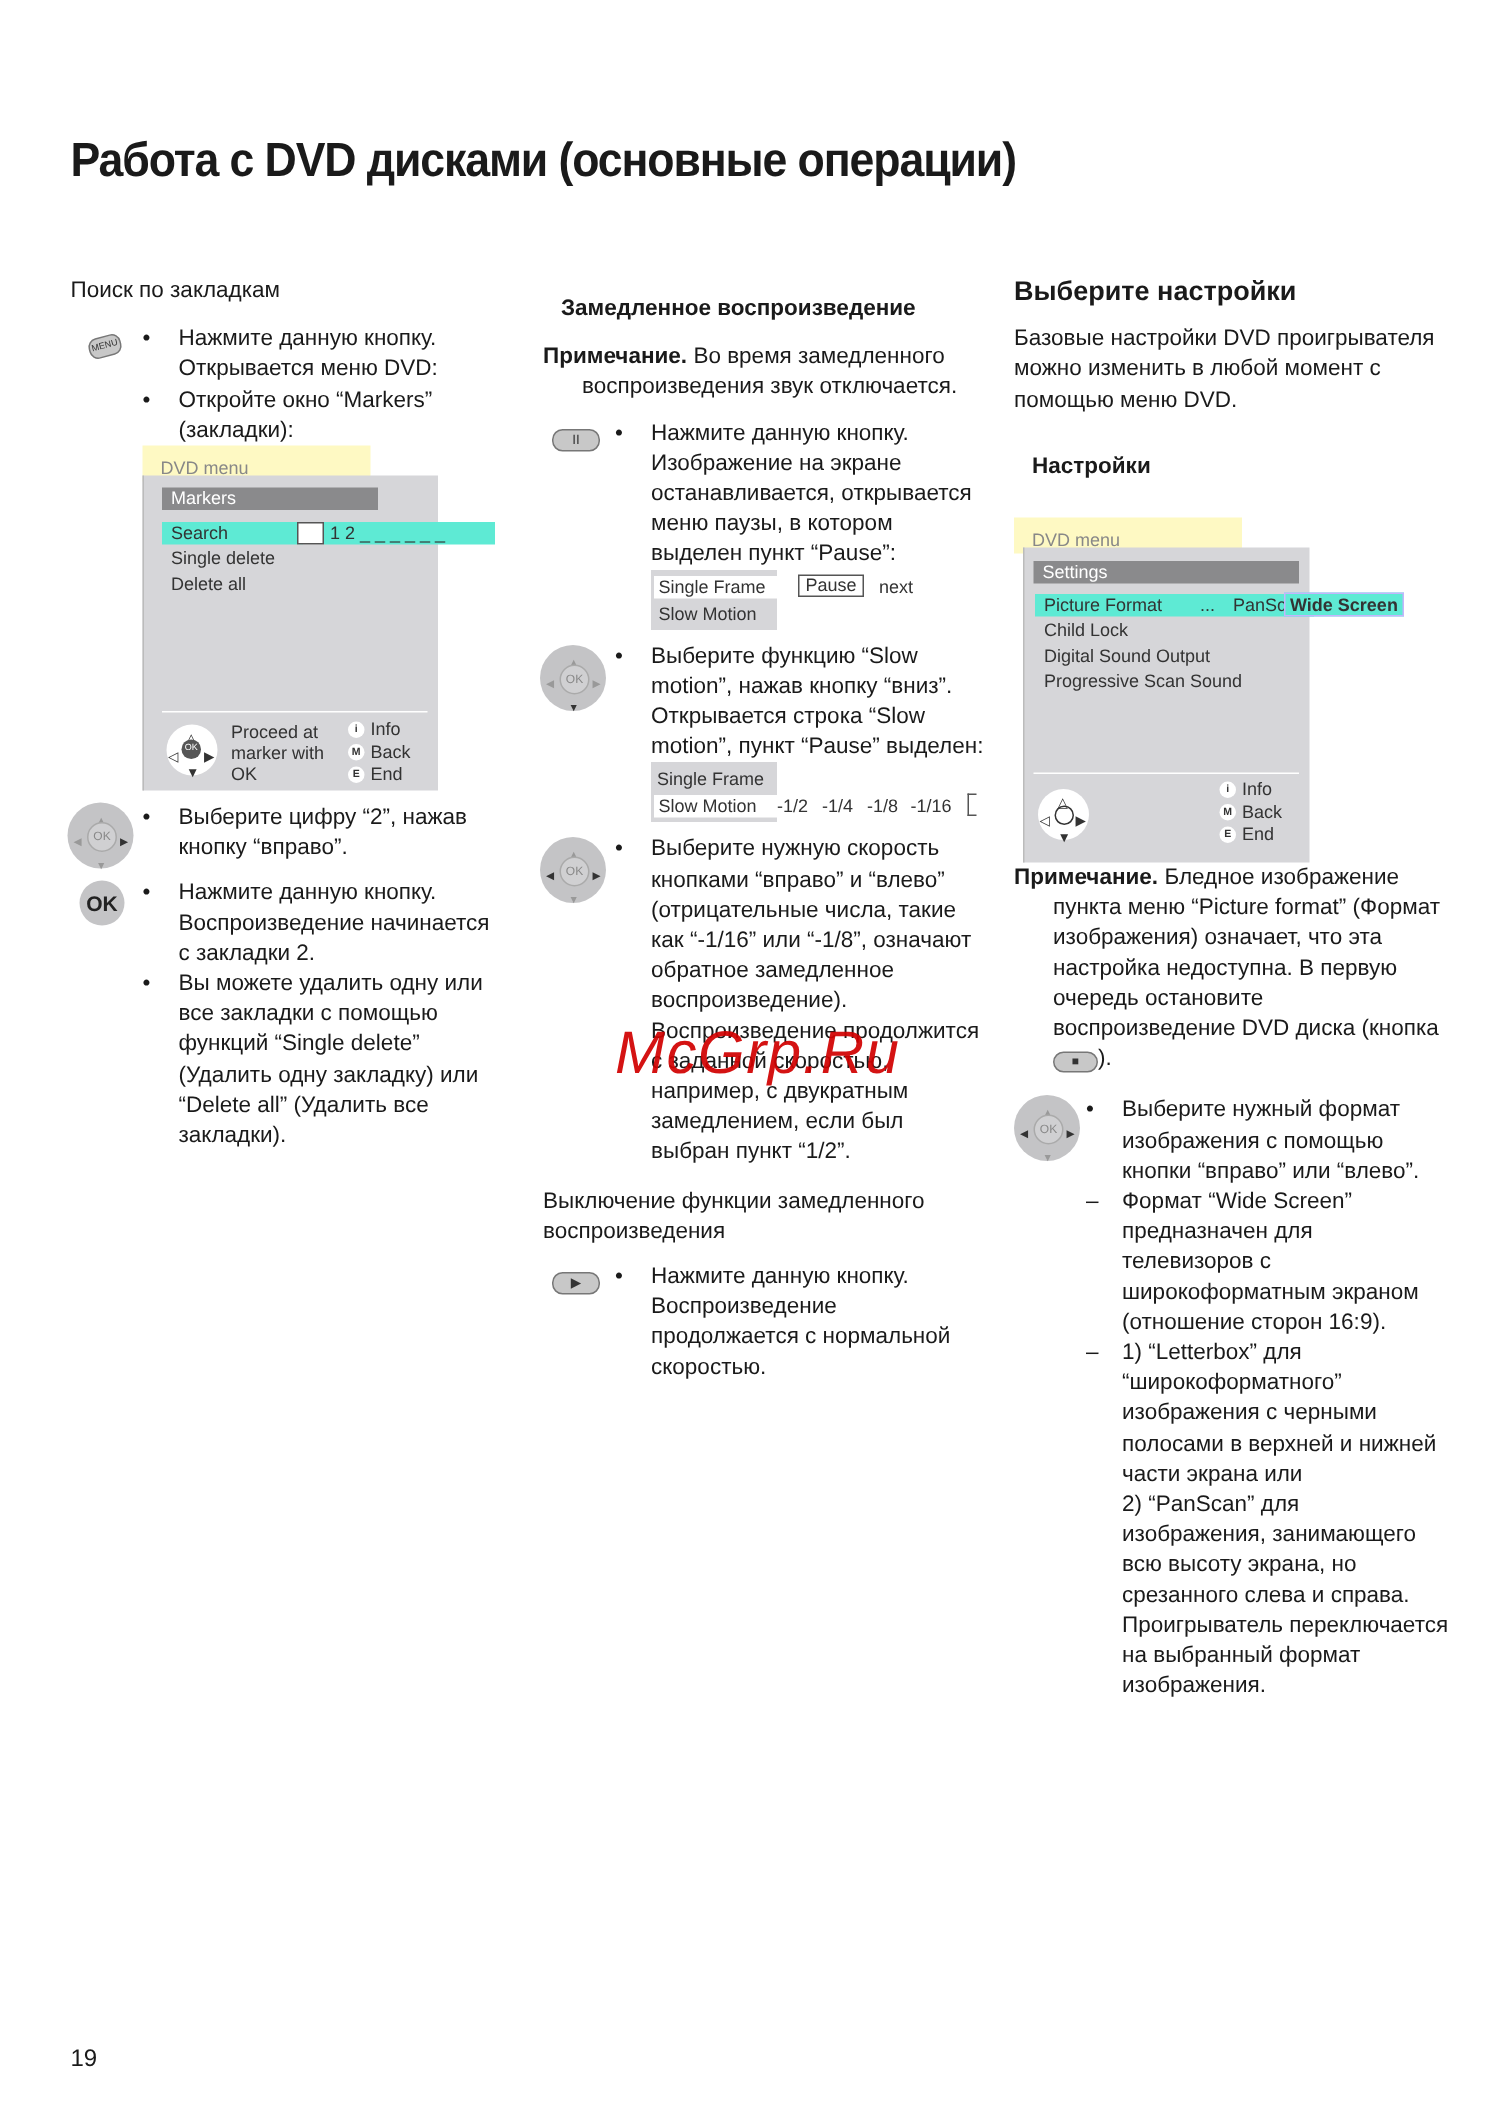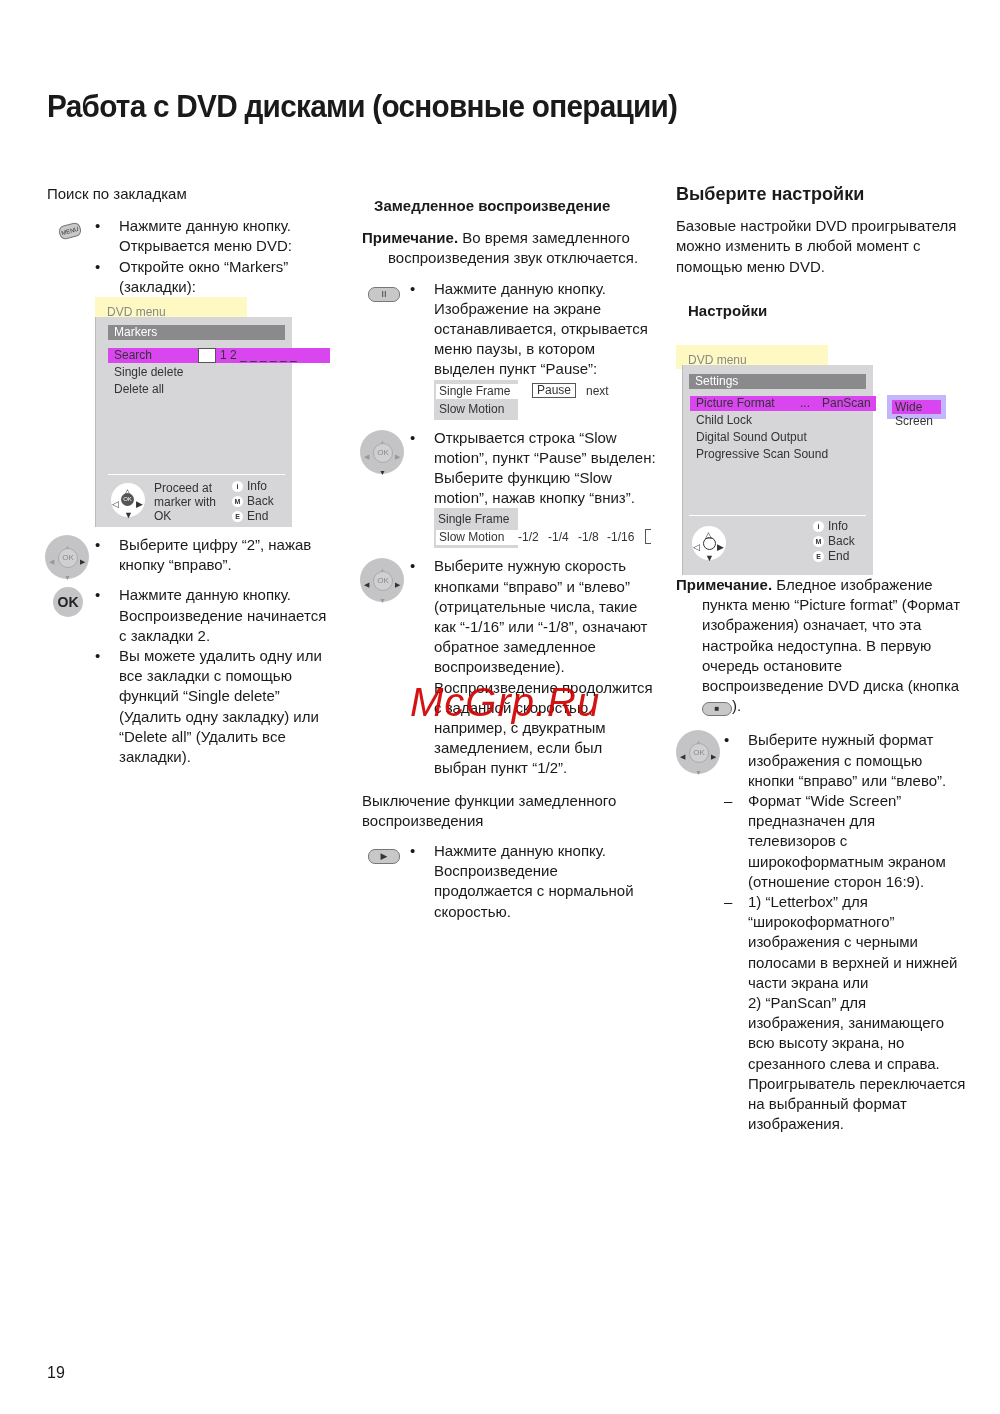--- a/index.html
+++ b/index.html
@@ -29,21 +29,21 @@
               border:1px solid #aaa; background:#d0d0d2; font-size:8px; line-height:18px; text-align:center; color:#888; }
   .dpad .ar { position:absolute; font-size:7px; color:#999; }
   .okbtn { width:30px; height:30px; border-radius:50%; background:#c4c4c6; font-weight:bold; font-size:14px;
            text-align:center; line-height:30px; color:#222; }
   
   .scr { position:absolute; background:#d6d6d9; font-size:12px; color:#333; }
   .scr .tab { position:absolute; left:0; top:0; height:22px; background:#fef9c3; color:#888; padding:5px 0 0 12px; box-sizing:border-box; }
   .scr .panel { position:absolute; background:#d6d6d9; border-left:1px solid #bbb; }
   .scr .bar { position:absolute; background:#8a8a8c; color:#fff; height:15px; line-height:15px; padding-left:6px; box-sizing:border-box; }
   .scr .item { position:absolute; height:15px; line-height:15px; padding-left:6px; }
-  .scr .sel { background:#d946ef; }
+  .scr .sel { background:#5eead4; }
   .scr .sep { position:absolute; height:1px; background:#fff; }
   .ci { display:inline-block; width:11px; height:11px; border-radius:50%; background:#fff; font-size:7px; font-weight:bold;
         text-align:center; line-height:11px; color:#333; margin-right:4px; vertical-align:middle; }
   .nav { position:absolute; width:34px; height:34px; border-radius:50%; background:#fff; }
   .nav span { position:absolute; font-size:9px; color:#333; }
   .watermark { position:absolute; left:410px; top:680px; font-size:40px; font-style:italic; color:#d10000;
                font-family:"Liberation Sans", sans-serif; opacity:0.92; letter-spacing:1px; }
   .pagenum { position:absolute; left:47px; top:1364px; font-size:16px; }
   .mini { position:absolute; background:#d6d6d9; font-size:12px; color:#333; }
   .mini .line { position:absolute; height:15px; line-height:15px; }
@@ -62,21 +62,21 @@
     <p class="p">Нажмите данную кнопку. Открывается меню DVD:</p>
   </div>
   <div class="row">
     <span class="bullet">•</span>
     <p class="p">Откройте окно “Markers” (закладки):</p>
   </div>
 
   <div class="scr" style="position:relative;left:48px;top:0;width:232px;height:232px;background:transparent;">
     <div class="tab" style="width:152px;height:24px;">DVD menu</div>
     <div class="panel" style="left:0;top:20px;width:196px;height:210px;"></div>
-    <div class="bar" style="left:13px;top:28px;width:177px;">Markers</div>
+    <div class="bar" style="left:13px;top:28px;width:144px;">Markers</div>
     <div class="item sel" style="left:13px;top:51px;width:88px;">Search</div>
     <div style="position:absolute;left:103px;top:51px;width:16px;height:13px;border:1px solid #555;background:#fff;"></div>
     <div class="item sel" style="left:121px;top:51px;width:110px;padding-left:4px;">1 2 _ _ _ _ _ _</div>
     <div class="item" style="left:13px;top:68px;">Single delete</div>
     <div class="item" style="left:13px;top:85px;">Delete all</div>
     <div class="sep" style="left:13px;top:177px;width:177px;"></div>
     <div class="nav" style="left:16px;top:186px;">
       <span style="left:13px;top:-1px;">△</span>
       <span style="left:1px;top:11px;">◁</span>
       <span style="left:10px;top:10px;width:13px;height:13px;border-radius:50%;background:#555;color:#fff;font-size:6px;text-align:center;line-height:13px;">OK</span>
@@ -143,22 +143,22 @@
     <span class="iconbox" style="left:-2px;top:2px;">
         <div class="dpad">
           <span class="ar" style="left:19px;top:3px;">▲</span>
           <span class="ar" style="left:4px;top:17px;">◀</span>
           <div class="ok">OK</div>
           <span class="ar" style="left:35px;top:17px;">▶</span>
           <span class="ar" style="left:19px;top:33px;color:#333;">▼</span>
         </div>
       </span>
     <span class="bullet">•</span>
+    <p class="p">Выберите функцию “Slow motion”, нажав кнопку “вниз”.</p>
     <p class="p">Открывается строка “Slow motion”, пункт “Pause” выделен:</p>
-    <p class="p">Выберите функцию “Slow motion”, нажав кнопку “вниз”.</p>
   </div>
   <div class="mini" style="position:relative;left:72px;top:0;width:218px;height:40px;background:transparent;">
     <div style="position:absolute;left:0;top:0;width:84px;height:40px;background:#d6d6d9;"></div>
     <div class="line" style="left:4px;top:4px;">Single Frame</div>
     <div class="line" style="left:2px;top:22px;width:210px;background:#fff;"></div>
     <div class="line" style="left:5px;top:22px;">Slow Motion</div>
     <div class="line" style="left:84px;top:22px;">-1/2</div>
     <div class="line" style="left:114px;top:22px;">-1/4</div>
     <div class="line" style="left:144px;top:22px;">-1/8</div>
     <div class="line" style="left:173px;top:22px;">-1/16</div>
@@ -192,21 +192,21 @@
   <p class="p" style="margin-top:12px;">Базовые настройки DVD проигрывателя можно изменить в любой момент с помощью меню DVD.</p>
   <p class="subhead" style="margin-top:24px;">Настройки</p>
 
   <div class="scr" style="position:relative;left:0;top:12px;width:270px;height:232px;background:transparent;">
     <div class="tab" style="width:152px;height:24px;">DVD menu</div>
     <div class="panel" style="left:6px;top:20px;width:190px;height:210px;"></div>
     <div class="bar" style="left:13px;top:29px;width:177px;">Settings</div>
     <div class="item sel" style="left:14px;top:51px;width:180px;">Picture Format</div>
     <div class="item" style="left:118px;top:51px;">...</div>
     <div class="item" style="left:140px;top:51px;">PanScan</div>
-    <div class="item sel" style="left:211px;top:50px;border:5px solid #c4b5fd;padding:0 3px;height:14px;line-height:14px;">Wide Screen</div>
+    <div class="item sel" style="left:180px;top:50px;border:1px solid #c4b5fd;padding:0 3px;height:14px;line-height:14px;font-weight:bold;">Wide Screen</div>
     <div class="item" style="left:14px;top:68px;">Child Lock</div>
     <div class="item" style="left:14px;top:85px;">Digital Sound Output</div>
     <div class="item" style="left:14px;top:102px;">Progressive Scan Sound</div>
     <div class="sep" style="left:13px;top:170px;width:177px;"></div>
     <div class="nav" style="left:16px;top:181px;">
       <span style="left:13px;top:-1px;">△</span>
       <span style="left:1px;top:11px;">◁</span>
       <span style="left:11px;top:11px;width:11px;height:11px;border-radius:50%;border:1px solid #333;"></span>
       <span style="left:25px;top:11px;">▶</span>
       <span style="left:13px;top:22px;">▼</span>

